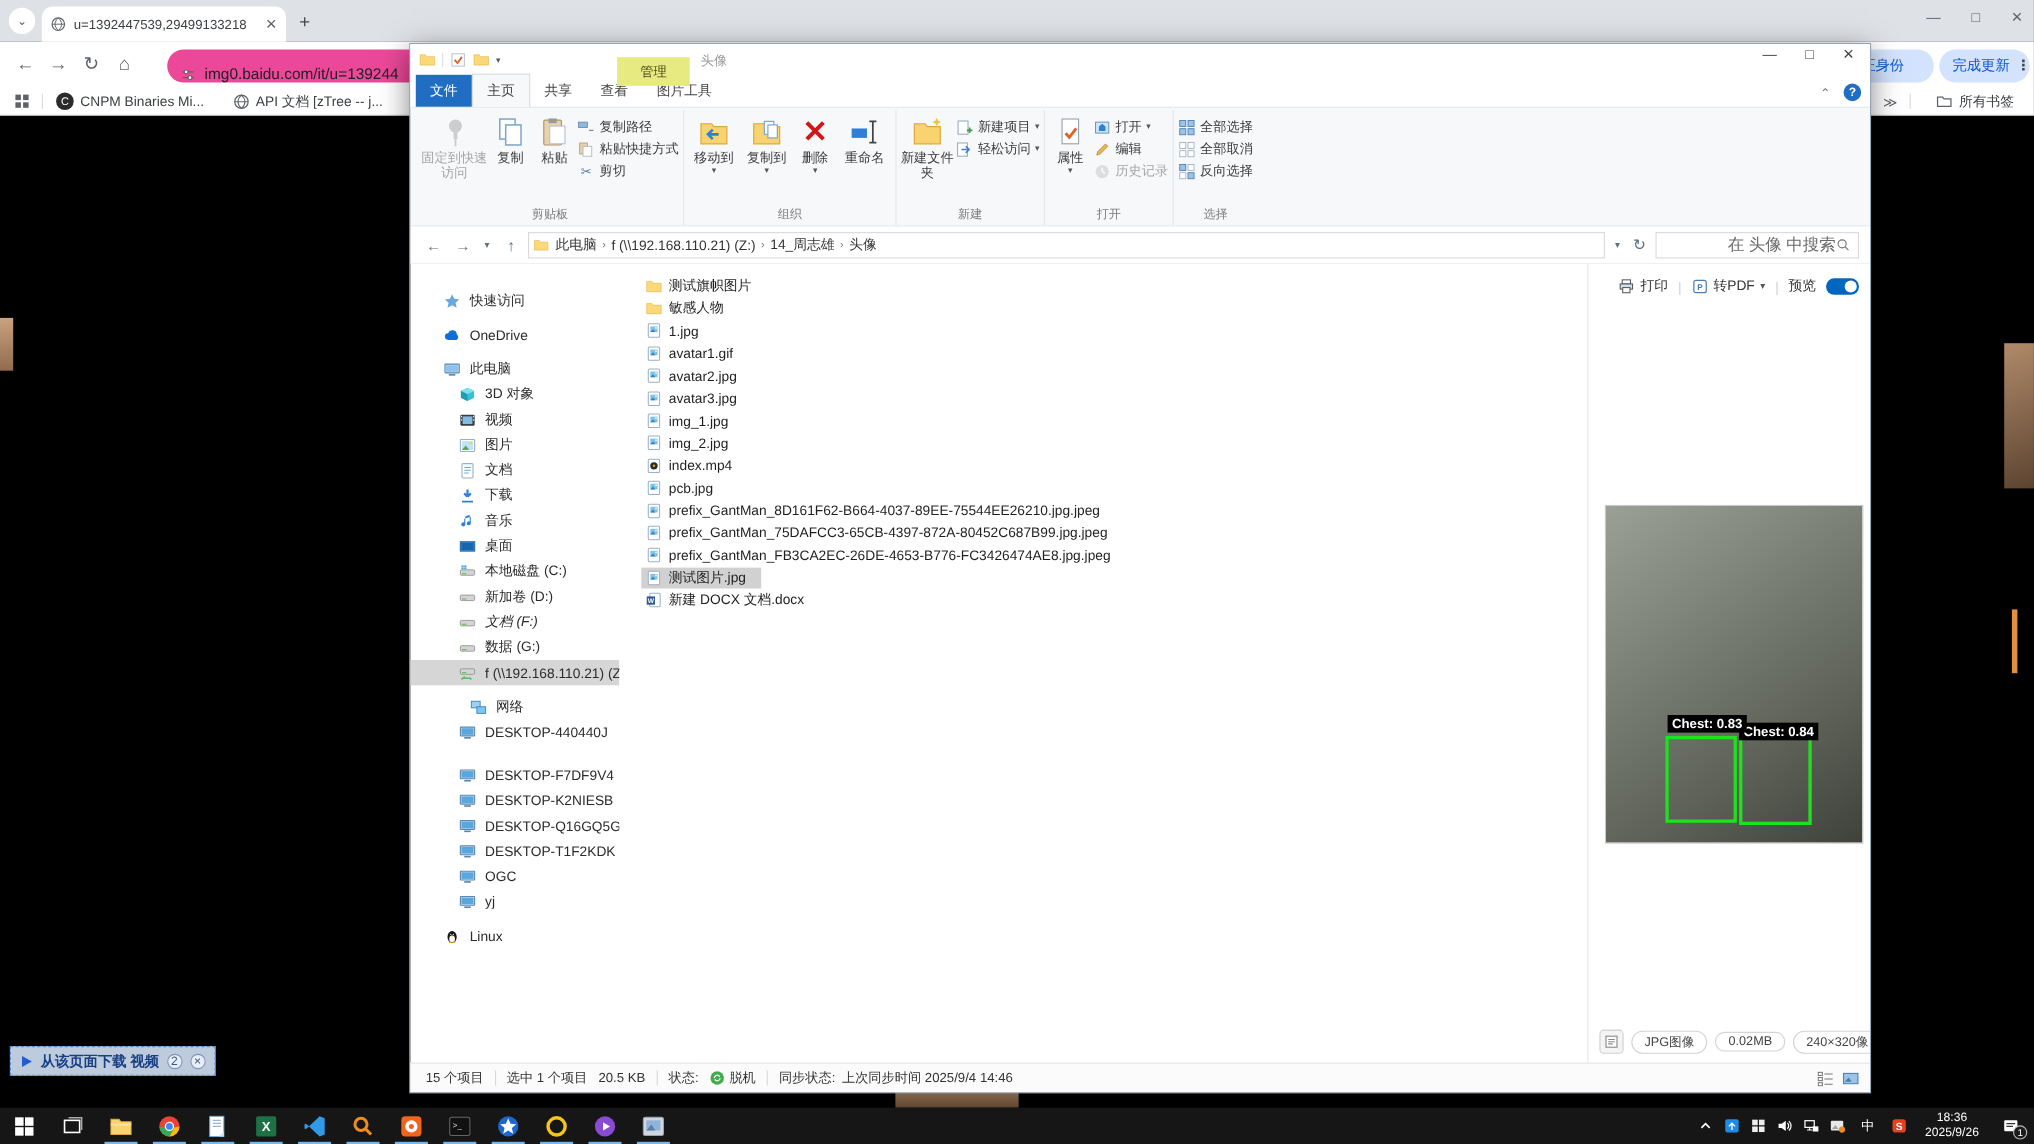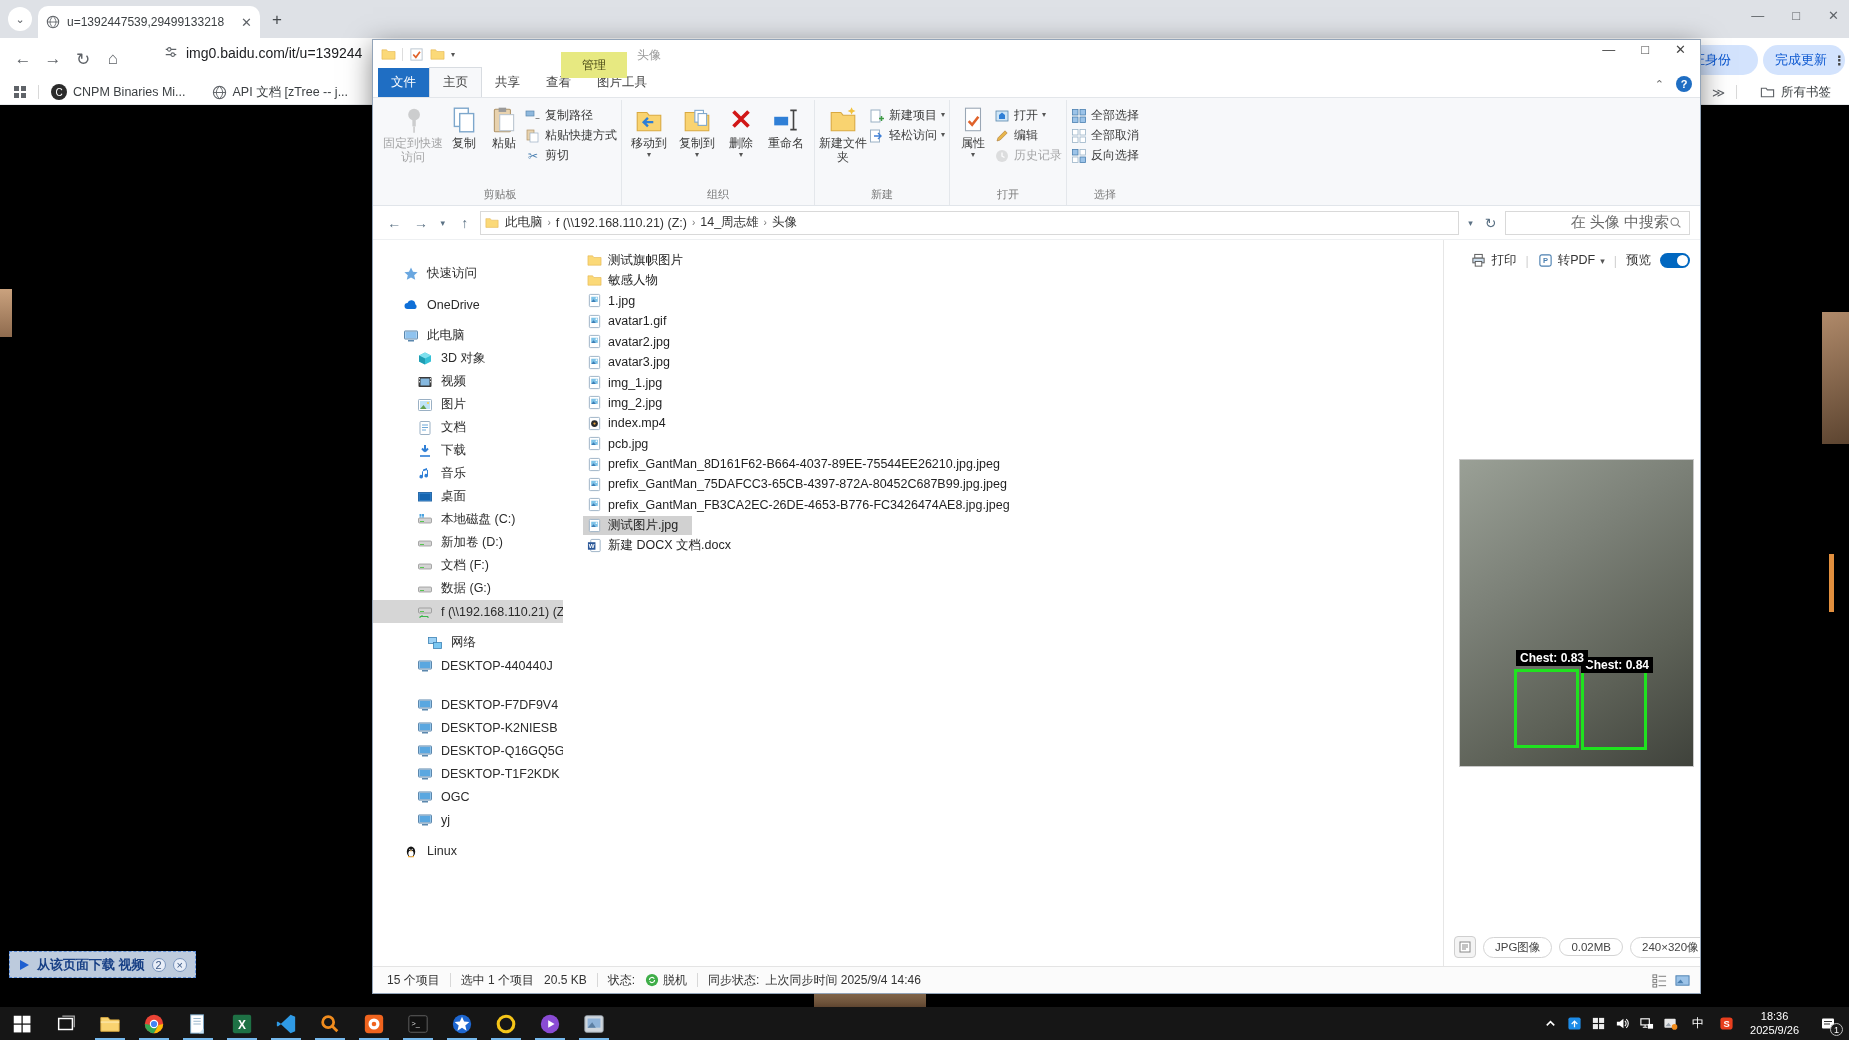--- a/index.html
+++ b/index.html
@@ -11,21 +11,21 @@
   
   #tabstrip{position:absolute;left:0;top:0;width:100%;height:38px;background:#dee1e6;display:flex;align-items:flex-end;}
   #tab-search{position:absolute;left:8px;top:7px;width:24px;height:24px;border-radius:50%;background:#fff;display:flex;align-items:center;justify-content:center;color:#5f6368;font-size:11px;}
   .tab{position:absolute;left:38px;top:6px;width:222px;height:32px;background:#fff;border-radius:10px 10px 0 0;display:flex;align-items:center;padding:0 8px;gap:7px;}
   .tab .title{font-size:12px;color:#3c4043;white-space:nowrap;overflow:hidden;flex:1;}
   .tab .close{color:#5f6368;font-size:13px;}
   #newtab-btn{position:absolute;left:272px;top:10px;color:#45494d;font-size:17px;}
   #win-controls{position:absolute;right:10px;top:8px;display:flex;gap:28px;color:#5f6368;font-size:13px;}
   #navbar{position:absolute;left:0;top:38px;width:100%;height:42px;background:#fff;display:flex;align-items:center;}
   .nav-ic{color:#5f6368;font-size:17px;width:30px;text-align:center;}
-  #addr-pill{position:absolute;left:152px;top:45px;width:420px;height:30px;background:#ffffff;border-radius:15px;display:flex;align-items:flex-start;padding:0 12px;gap:8px;font-size:14px;color:#202124;}
+  #addr-pill{position:absolute;left:152px;top:45px;width:420px;height:30px;background:#ec4899;border-radius:15px;display:flex;align-items:flex-end;padding:0 12px;gap:8px;font-size:14px;color:#202124;}
   .chip{position:absolute;top:45px;height:30px;border-radius:15px;background:#d3e3fd;color:#0b57d0;font-size:13px;display:flex;align-items:center;padding:0 12px;gap:6px;white-space:nowrap;}
   #bookmarksbar{position:absolute;left:0;top:80px;width:100%;height:25px;background:#fff;border-bottom:1px solid #e8eaed;display:flex;align-items:center;font-size:12.5px;color:#3c4043;}
   .bm{display:flex;align-items:center;gap:6px;margin-right:26px;white-space:nowrap;}
   .bm-ic{width:16px;height:16px;border-radius:50%;}
   
   .sliver{position:absolute;z-index:2;}
   
   #dl-overlay{position:absolute;left:9px;top:951px;z-index:6;display:flex;align-items:center;gap:7px;border:1px dashed #5b8dd9;background:rgba(205,220,240,.92);color:#173f85;font-size:13px;font-weight:bold;padding:3px 8px;height:27px;}
   #dl-overlay .mini{font-weight:normal;font-size:11px;color:#3c5a86;border:1px solid #7a95bd;border-radius:50%;width:14px;height:14px;display:inline-flex;align-items:center;justify-content:center;background:#e8eef8;}
 
@@ -629,21 +629,21 @@
           </div>
           <div class="side-item" style="padding-left: 44px;">
             <span class="ic" style="width:16px;height:16px">
               <svg viewBox="0 0 16 16">
                 <rect x="1.5" y="6" width="13" height="5" rx="1" fill="#d4d4d4" stroke="#8a8a8a" stroke-width=".7"></rect>
                 <rect x="3" y="9" width="4" height="1" fill="#58c551"></rect>
               </svg>
             </span>
             <span>新加卷 (D:)</span>
           </div>
-          <div class="side-item" style="padding-left: 44px;">
+          <div class="side-item" style="padding-left: 44px; font-style: italic;">
             <span class="ic" style="width:16px;height:16px">
               <svg viewBox="0 0 16 16">
                 <rect x="1.5" y="6" width="13" height="5" rx="1" fill="#d4d4d4" stroke="#8a8a8a" stroke-width=".7"></rect>
                 <rect x="3" y="9" width="4" height="1" fill="#58c551"></rect>
               </svg>
             </span>
             <span>文档 (F:)</span>
           </div>
           <div class="side-item" style="padding-left: 44px;">
             <span class="ic" style="width:16px;height:16px">

